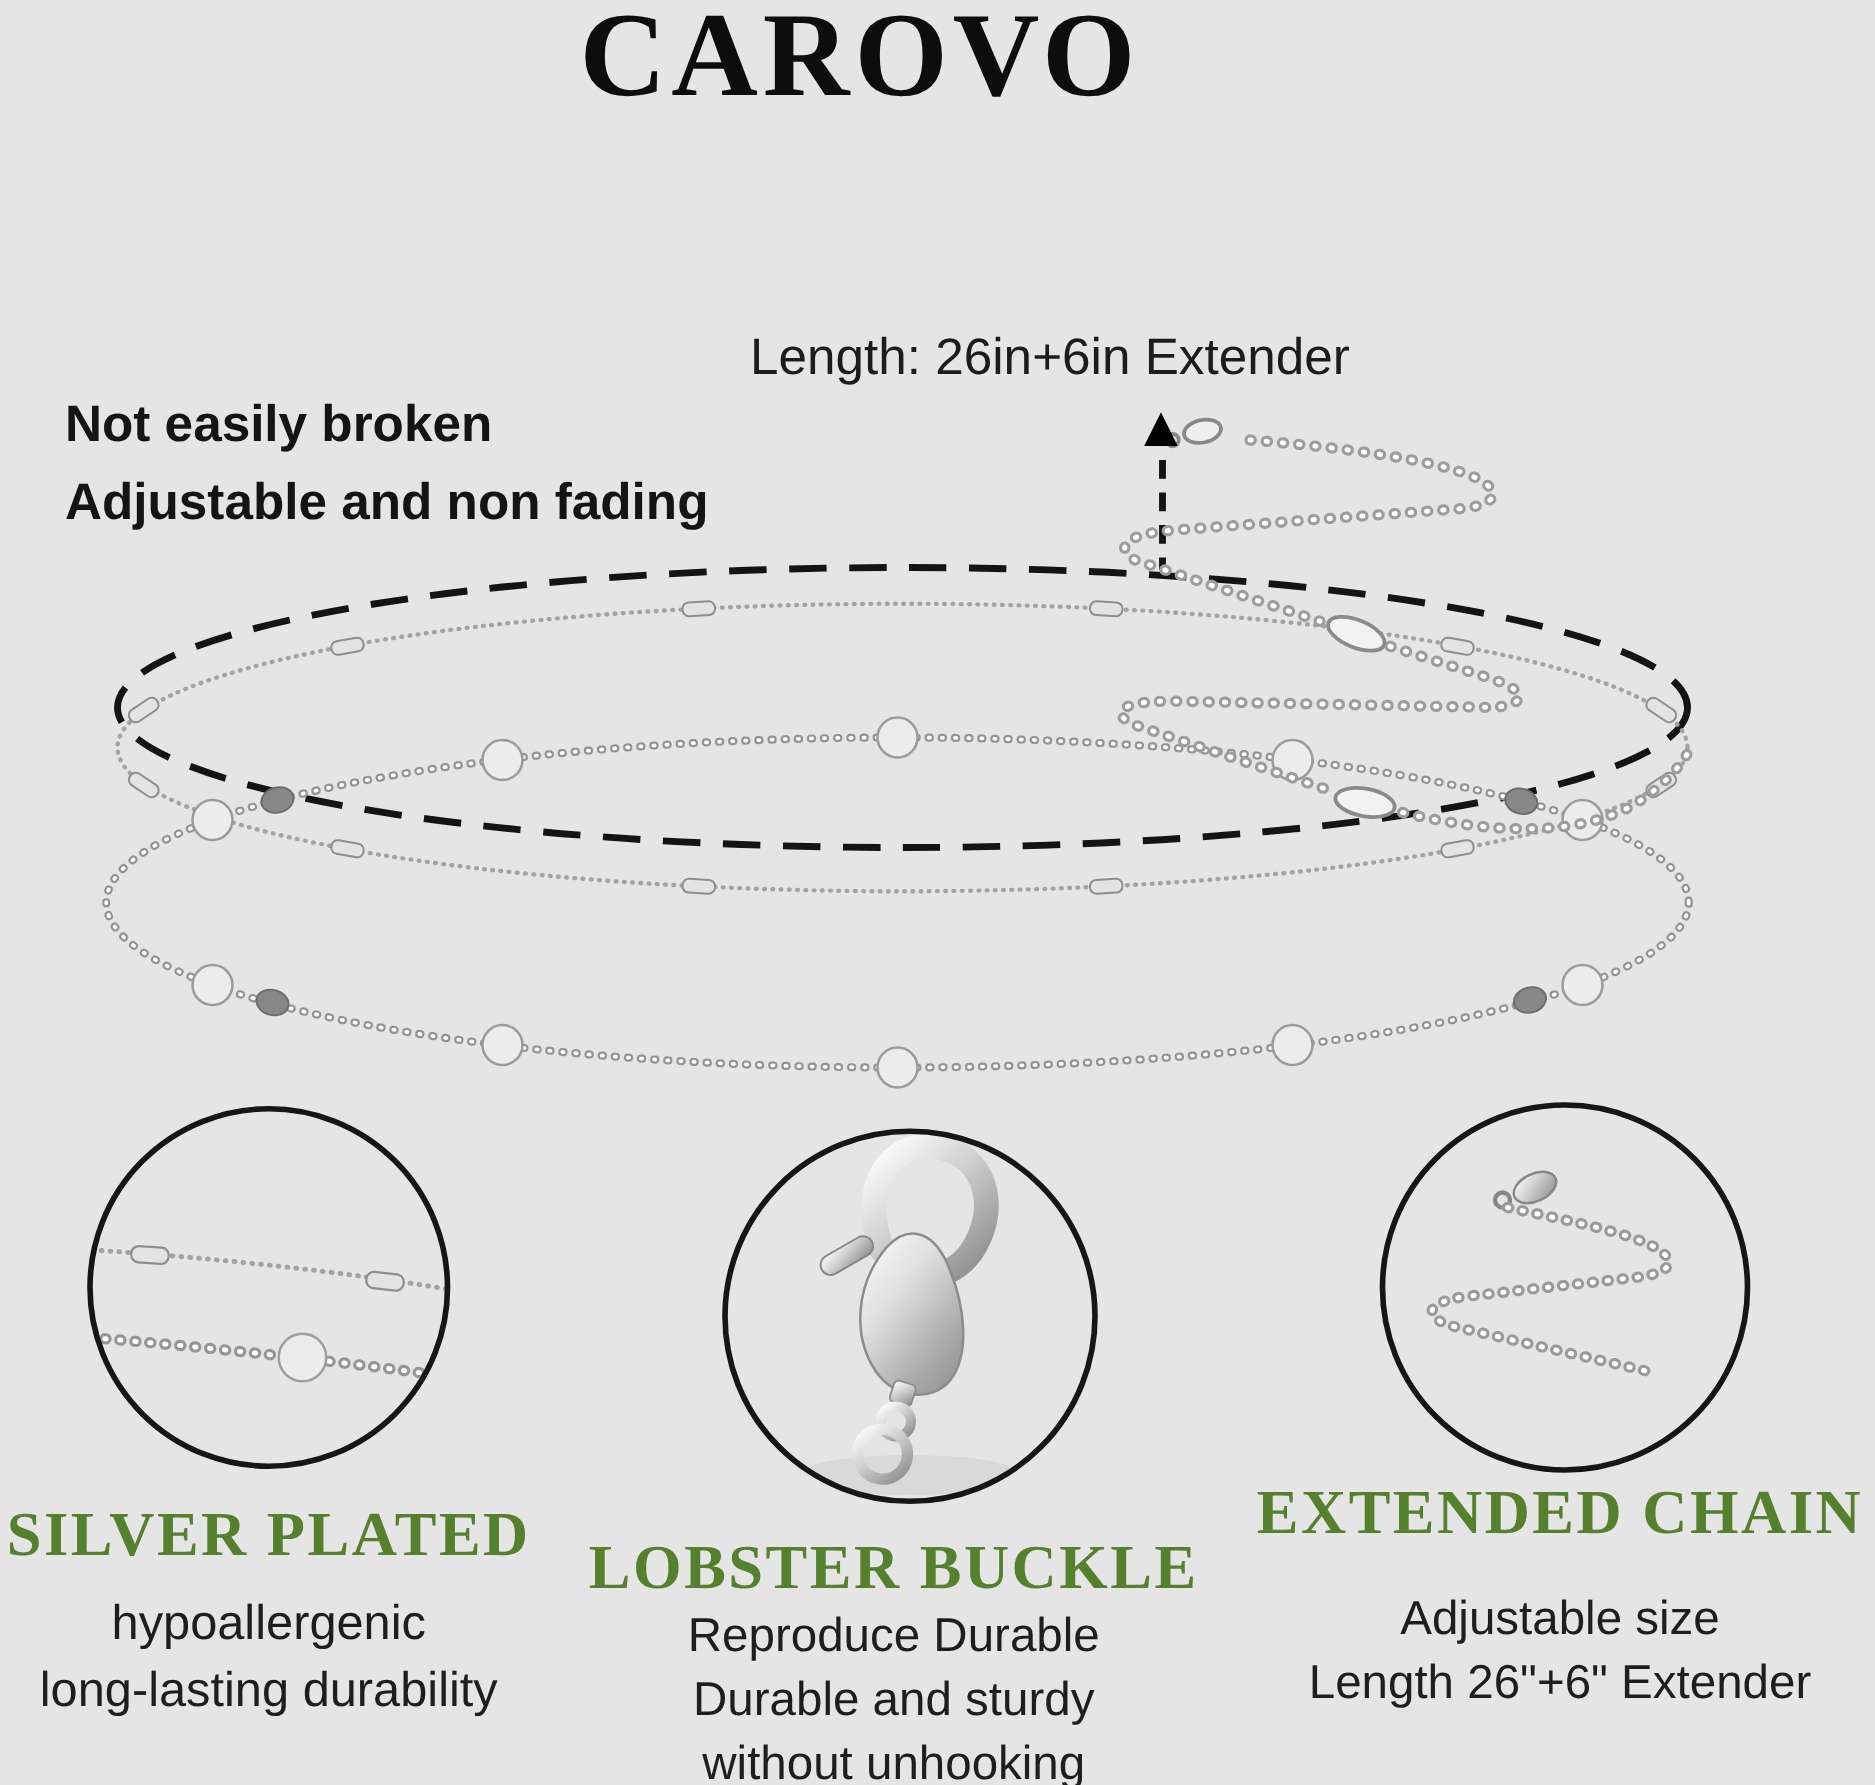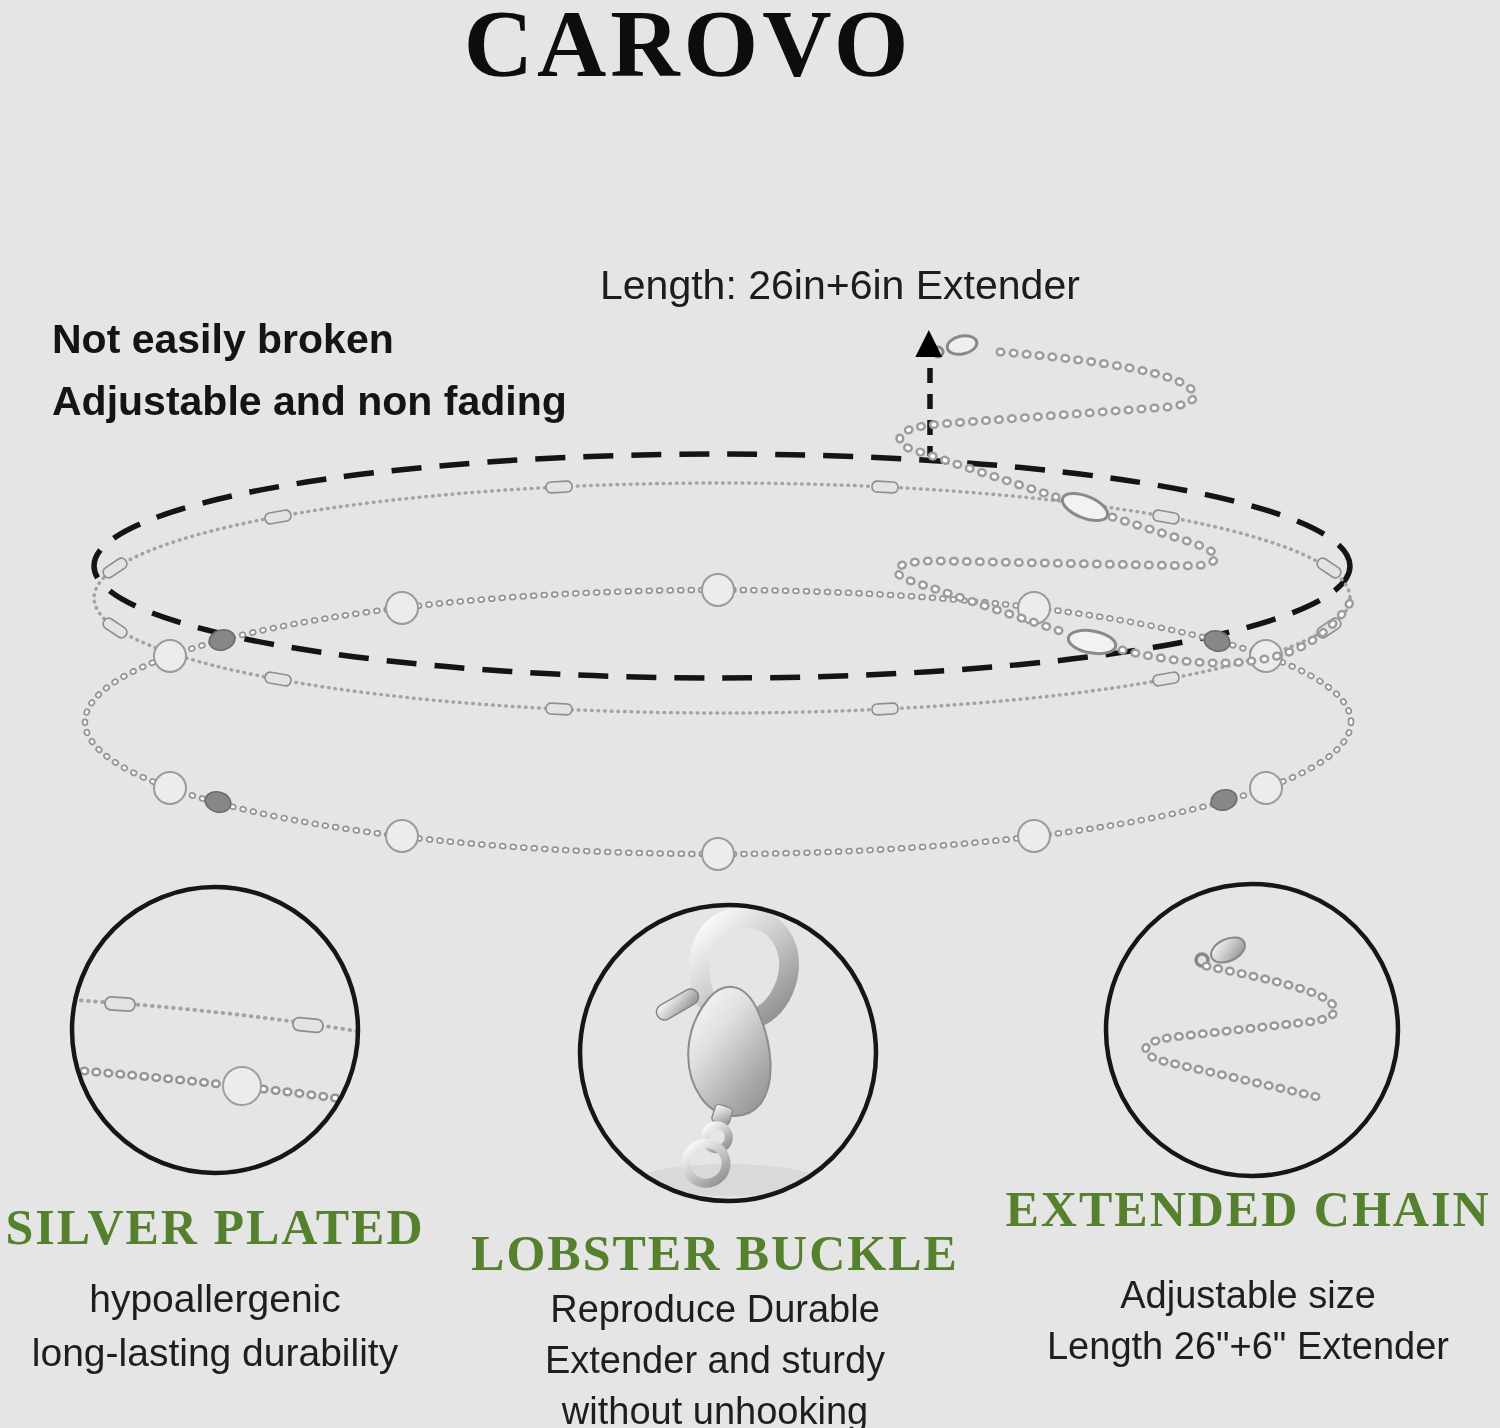--- a/index.html
+++ b/index.html
@@ -172,21 +172,21 @@
 
   <div class="abs card-title ct1" style="color:#55812e;">SILVER PLATED</div>
   <div class="abs card-sub cs1">
     <div>hypoallergenic</div>
     <div>long-lasting durability</div>
   </div>
 
   <div class="abs card-title ct2" style="color:#55812e;">LOBSTER BUCKLE</div>
   <div class="abs card-sub cs2">
     <div>Reproduce Durable</div>
-    <div>Extender and sturdy</div>
+    <div>Durable and sturdy</div>
     <div>without unhooking</div>
   </div>
 
   <div class="abs card-title ct3" style="color:#55812e;">EXTENDED CHAIN</div>
   <div class="abs card-sub cs3">
     <div>Adjustable size</div>
     <div>Length 26"+6" Extender</div>
   </div>
 
 </div>

